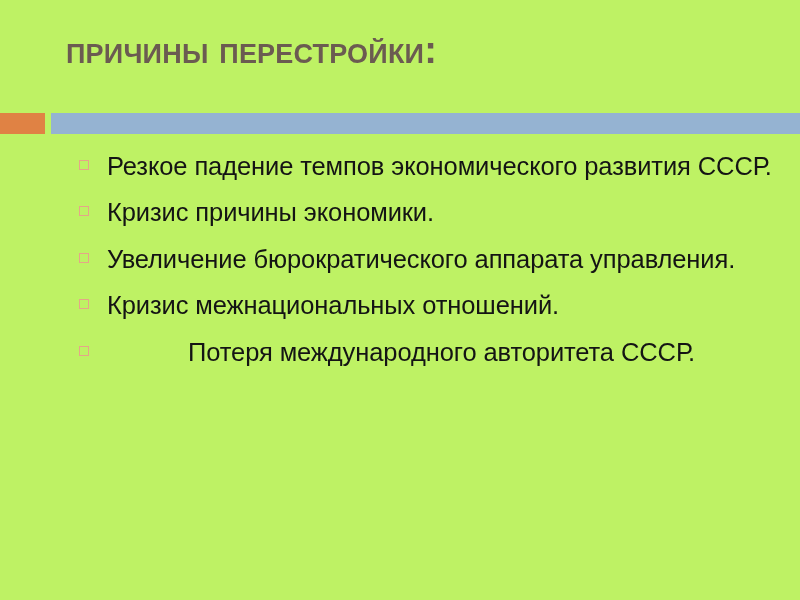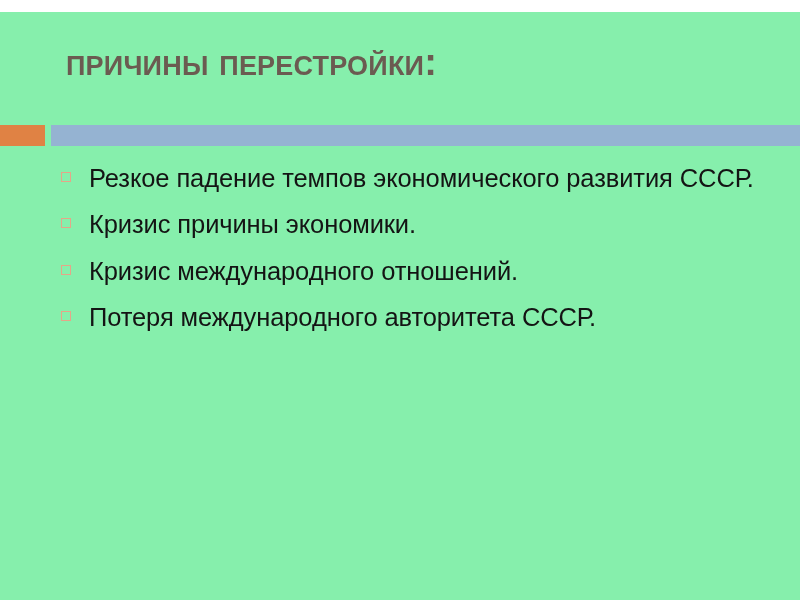--- a/index.html
+++ b/index.html
@@ -11,22 +11,21 @@
     height: 600px;
     background: #FFFFFF;
     font-family: "Liberation Sans", sans-serif;
     overflow: hidden;
     position: relative;
   }
 
   .slide {
     position: absolute;
     inset: 0;
-    background: #86efac;
-    margin-top: 12px;
+    background: #bef264;
   }
 
   
   .slide-title {
     position: absolute;
     left: 66px;
     top: 28px;
     width: 700px;
     font-size: 38px;
     font-weight: bold;
@@ -58,38 +57,39 @@
     left: 51px;
     top: 1px;
     width: 749px;
     height: 21px;
     background: #95B3D2;
   }
 
   
   .bullet-list {
     position: absolute;
-    left: 58px;
+    left: 76px;
     top: 150px;
     width: 700px;
     margin: 0;
     padding: 0;
     list-style: none;
   }
   .bullet-item {
     position: relative;
     padding-left: 31px;
     margin-bottom: 14px;
     font-size: 25.5px;
     line-height: 1.27;
     color: #141414;
     letter-spacing: -0.1px;
   }
   .bullet-item:last-child {
     margin-bottom: 0;
+    text-align: center;
   }
   .bullet-marker {
     position: absolute;
     left: 3px;
     top: 10px;
     width: 8px;
     height: 8px;
     border: 1.5px solid #E5A688;
     background: transparent;
     box-sizing: content-box;
@@ -114,21 +114,25 @@
     <li class="bullet-item">
       <span class="bullet-marker"></span>
       <span class="bullet-text">Резкое падение темпов экономического развития СССР.</span>
     </li>
     <li class="bullet-item">
       <span class="bullet-marker"></span>
       <span class="bullet-text">Кризис причины экономики.</span>
     </li>
     <li class="bullet-item">
       <span class="bullet-marker"></span>
-      <span class="bullet-text">Кризис международного отношений.</span>
+      <span class="bullet-text">Увеличение бюрократического аппарата управления.</span>
+    </li>
+    <li class="bullet-item">
+      <span class="bullet-marker"></span>
+      <span class="bullet-text">Кризис межнациональных отношений.</span>
     </li>
     <li class="bullet-item">
       <span class="bullet-marker"></span>
       <span class="bullet-text">Потеря международного авторитета СССР.</span>
     </li>
   </ul>
 
 </div>
 
 </body></html>

